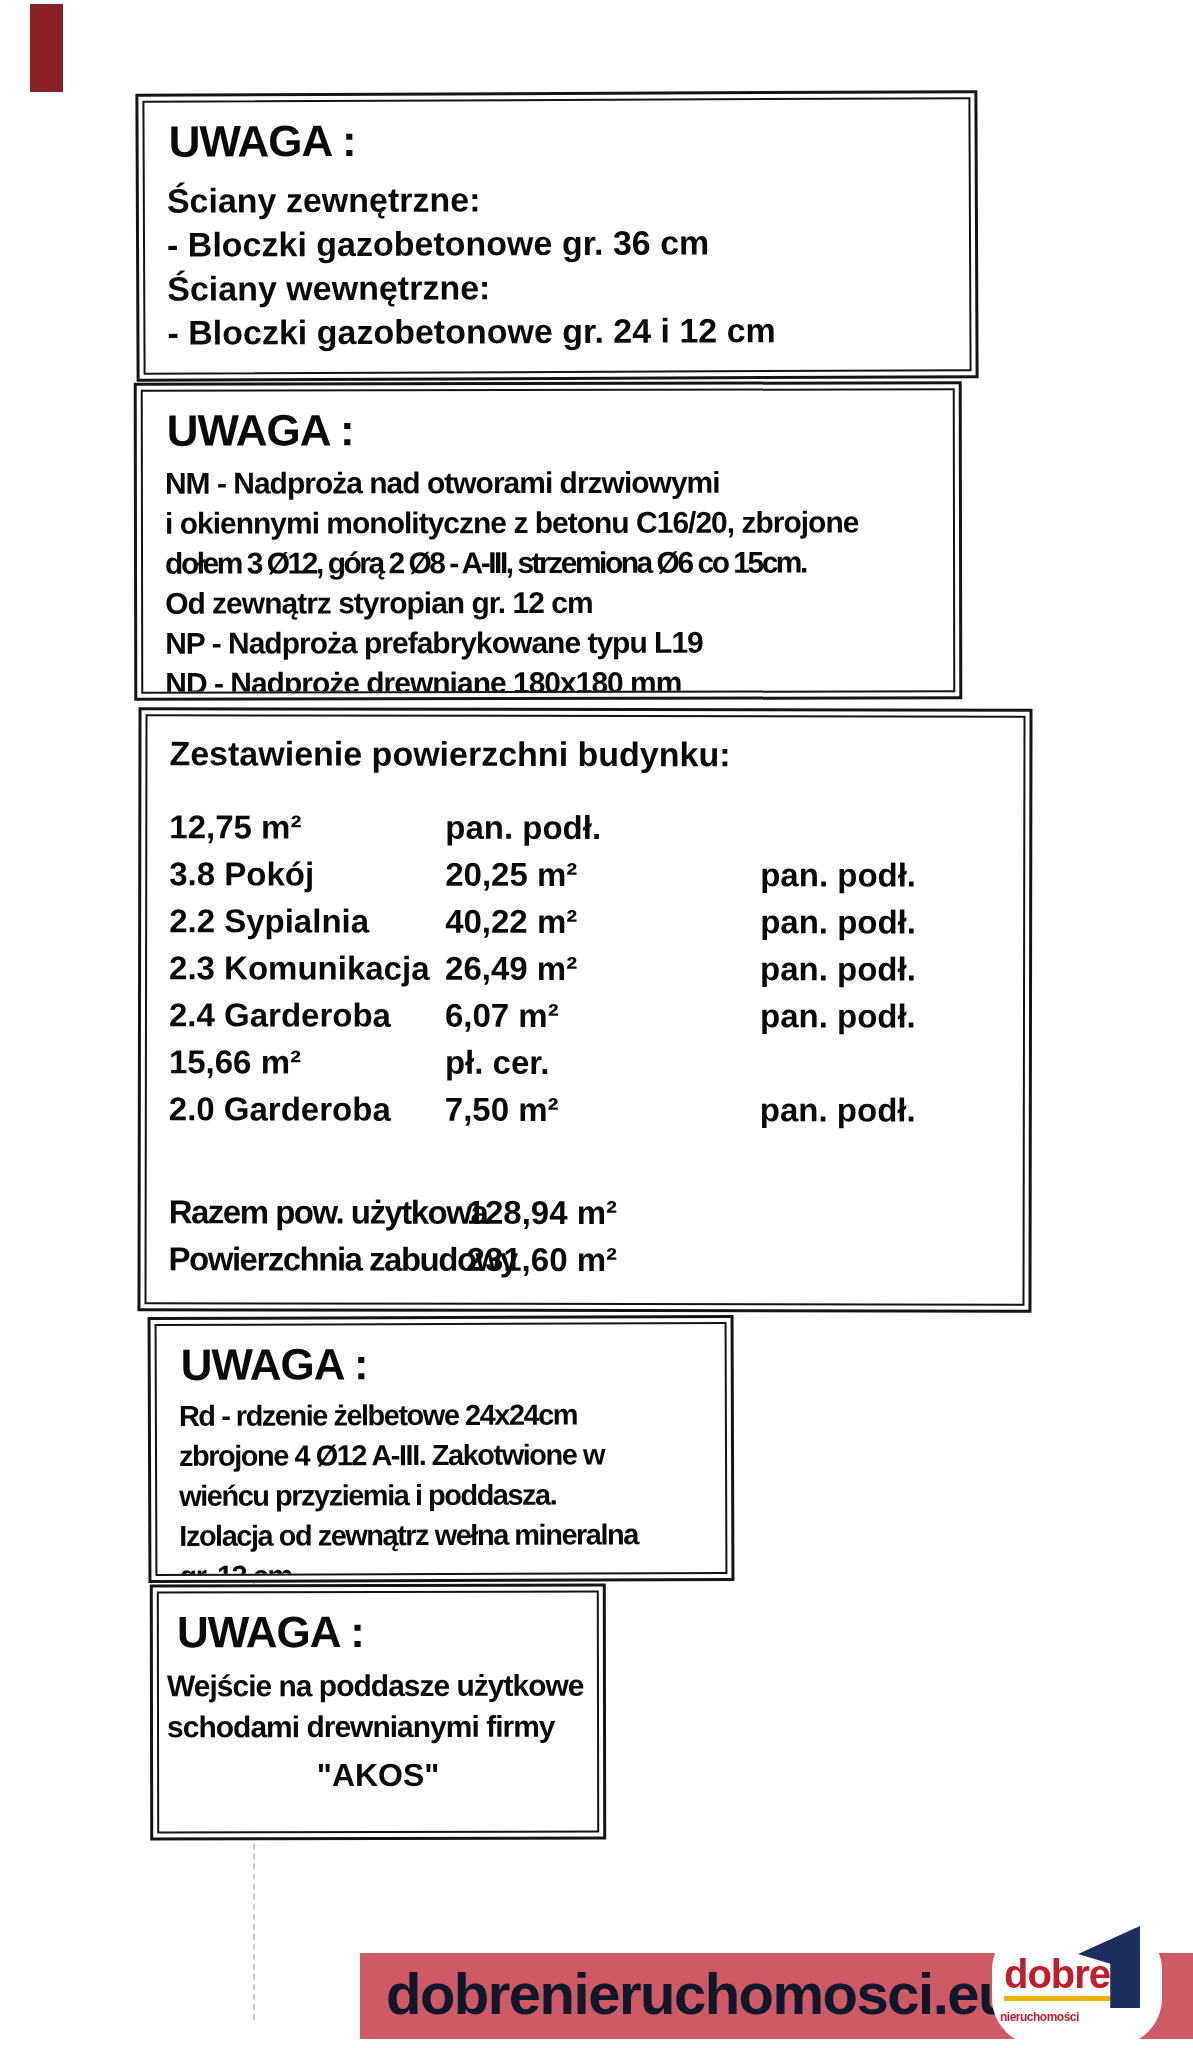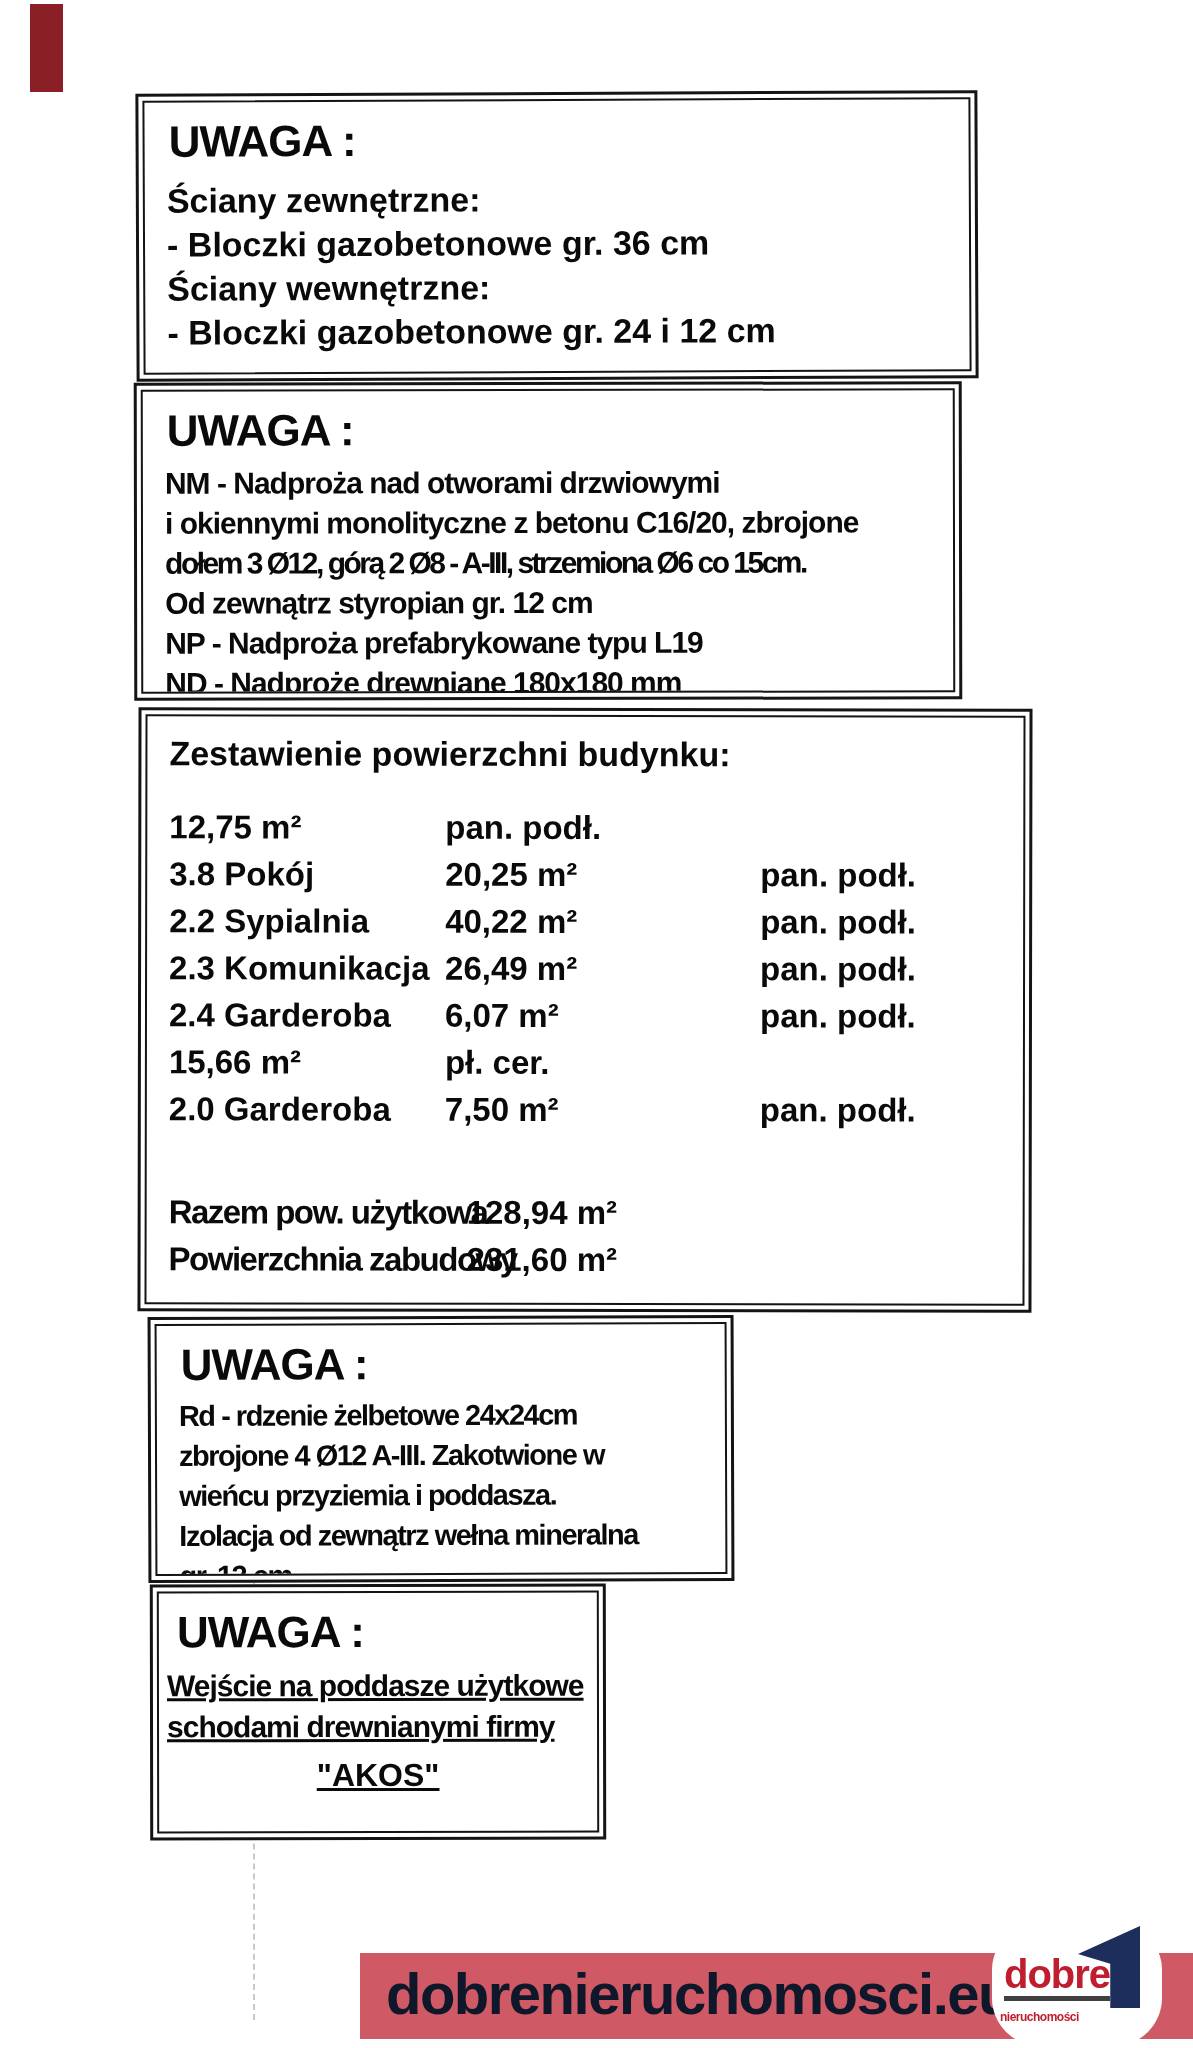--- a/index.html
+++ b/index.html
@@ -34,31 +34,31 @@
   .trow{display:grid;grid-template-columns:298px 1fr;font-size:33px;line-height:47px;white-space:nowrap;}
   .trow .tlabel{letter-spacing:-1.5px;}
   
   #box-cores{left:148px;top:1316px;width:580px;height:260px;transform:rotate(-0.2deg);}
   #box-cores .uwaga{margin-bottom:6px;}
   #box-cores .nline{font-size:29px;line-height:40px;letter-spacing:-1.5px;}
   
   #box-attic{left:150px;top:1584px;width:450px;height:250px;transform:rotate(-0.1deg);}
   #box-attic .inner{padding-left:8px;padding-right:8px;}
   #box-attic .uwaga{margin-bottom:8px;margin-left:10px;}
-  #box-attic .nline{font-size:30px;line-height:41px;letter-spacing:-1px;text-decoration:underline;}
+  #box-attic .nline{font-size:30px;line-height:41px;letter-spacing:-1px;}
   #box-attic .company{font-size:32px;line-height:44px;text-align:center;margin-top:6px;letter-spacing:0;}
   
   .footer-bar{position:absolute;left:360px;top:1953px;width:833px;height:86px;background:#cf5a66;}
   .footer-url{position:absolute;left:26px;top:50%;transform:translateY(-54%);color:#0f172a;
     font-size:58px;letter-spacing:-1.5px;white-space:nowrap;}
   .logo-blob{position:absolute;left:992px;top:1922px;width:170px;height:124px;background:#ffffff;border-radius:48px;}
   .logo-one{position:absolute;left:86px;top:4px;width:62px;height:82px;background:#1d2d5c;
     clip-path:polygon(100% 0, 100% 100%, 52% 100%, 52% 46%, 0 34%);z-index:1;}
   .logo-top{position:absolute;left:12px;top:32px;font-size:40px;line-height:1;color:#be1e2d;
-    letter-spacing:-1px;border-bottom:5px solid #404040;padding-bottom:2px;z-index:2;white-space:nowrap;}
+    letter-spacing:-1px;border-bottom:5px solid #eab308;padding-bottom:2px;z-index:2;white-space:nowrap;}
   .logo-bottom{position:absolute;left:8px;top:88px;font-size:12px;color:#be1e2d;letter-spacing:-0.5px;z-index:2;white-space:nowrap;}
 </style>
 </head>
 <body>
 
 <div class="scan-mark"></div>
 <div class="fold-line"></div>
 
 <div class="notebox" id="box-walls">
   <div class="inner">

